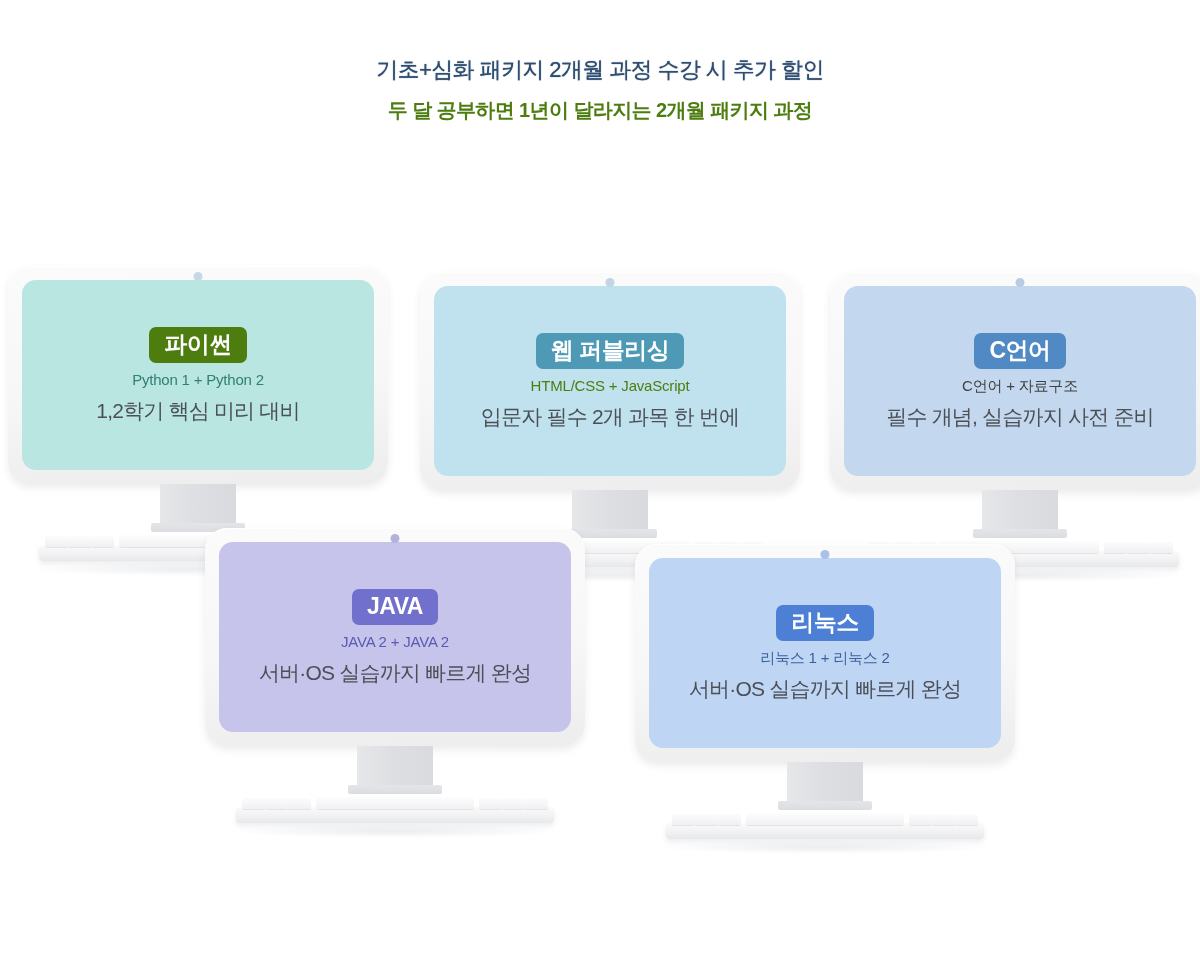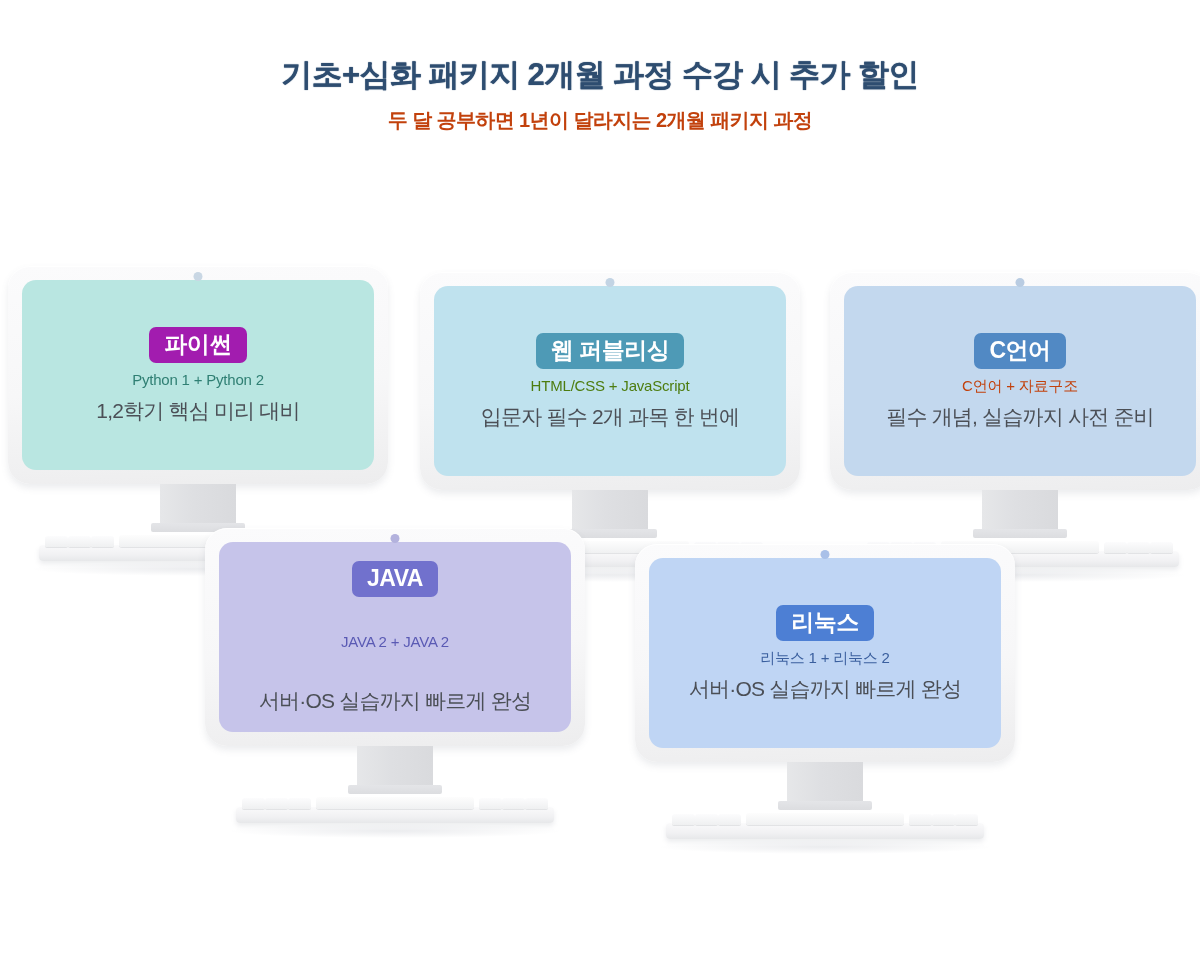--- a/index.html
+++ b/index.html
@@ -23,22 +23,22 @@
   .kicker {
     font-size: 31px;
     font-weight: 800;
     letter-spacing: -0.5px;
     color: #fa2a14;
     line-height: 1;
     margin: 0 0 13px 0;
     text-shadow: 0 0 1px #fa2a14;
   }
   .headline {
-    font-size: 31px;
-    font-weight: 700;
+    font-size: 22px;
+    font-weight: 400;
     letter-spacing: -0.6px;
     color: #2e4d70;
     line-height: 1.1;
     margin: 0 0 16px 0;
     text-shadow: 0 0 1px #2e4d70;
   }
   .subhead {
     font-size: 20px;
     font-weight: 600;
     letter-spacing: -0.6px;
@@ -191,30 +191,30 @@
     width: 330px; height: 14px;
     border-radius: 50%;
     background: radial-gradient(ellipse at center, rgba(140,146,160,0.17) 0%, rgba(140,146,160,0.0) 72%);
   }
 </style>
 </head>
 <body>
 
 <div class="header">
   <h1 class="headline" style="color: rgb(46, 77, 112);">기초+심화 패키지 2개월 과정 수강 시 추가 할인</h1>
-  <p class="subhead" style="color: #c2410c;">두 달 공부하면 1년이 달라지는 2개월 패키지 과정</p>
+  <p class="subhead" style="color: #4d7c0f;">두 달 공부하면 1년이 달라지는 2개월 패키지 과정</p>
 </div>
 
 <div class="monitors">
 
   <div class="monitor m0">
     <div class="bezel">
       <span class="webcam" style="background: rgb(201, 215, 228);"></span>
       <div class="screen" style="background: rgb(185, 230, 225);">
-        <span class="badge" style="background: #a21caf;">파이썬</span>
+        <span class="badge" style="background: #4d7c0f;">파이썬</span>
         <span class="combo" style="color: rgb(47, 127, 115);">Python 1 + Python 2</span>
         <span class="tagline" style="color: rgb(75, 79, 86);">1,2학기 핵심 미리 대비</span>
       </div>
     </div>
     <div class="neck"></div>
     <div class="keyboard">
       <div class="kb-base"></div>
       <div class="kb-keys">
         <span class="kb-key"></span>
         <span class="kb-key"></span>
@@ -251,21 +251,21 @@
       </div>
     </div>
     <div class="desk-shadow" style="top:296px"></div>
   </div>
 
   <div class="monitor m2">
     <div class="bezel">
       <span class="webcam" style="background: rgb(185, 204, 226);"></span>
       <div class="screen" style="background: rgb(195, 216, 238);">
         <span class="badge" style="background: rgb(81, 137, 196);">C언어</span>
-        <span class="combo" style="color: #c2410c;">C언어 + 자료구조</span>
+        <span class="combo" style="color: #404040;">C언어 + 자료구조</span>
         <span class="tagline" style="color: rgb(75, 79, 86);">필수 개념, 실습까지 사전 준비</span>
       </div>
     </div>
     <div class="neck"></div>
     <div class="keyboard">
       <div class="kb-base"></div>
       <div class="kb-keys">
         <span class="kb-key"></span>
         <span class="kb-key"></span>
         <span class="kb-key"></span>
@@ -274,21 +274,21 @@
         <span class="kb-key"></span>
         <span class="kb-key"></span>
       </div>
     </div>
     <div class="desk-shadow" style="top:296px"></div>
   </div>
 
   <div class="monitor m3">
     <div class="bezel">
       <span class="webcam" style="background: rgb(179, 178, 221);"></span>
-      <div class="screen" style="background: rgb(198, 196, 234); gap: 28px;">
+      <div class="screen" style="background: rgb(198, 196, 234);">
         <span class="badge" style="background: rgb(113, 113, 205);">JAVA</span>
         <span class="combo" style="color: rgb(90, 90, 180);">JAVA 2 + JAVA 2</span>
         <span class="tagline" style="color: rgb(75, 79, 86);">서버·OS 실습까지 빠르게 완성</span>
       </div>
     </div>
     <div class="neck"></div>
     <div class="keyboard">
       <div class="kb-base"></div>
       <div class="kb-keys">
         <span class="kb-key"></span>

